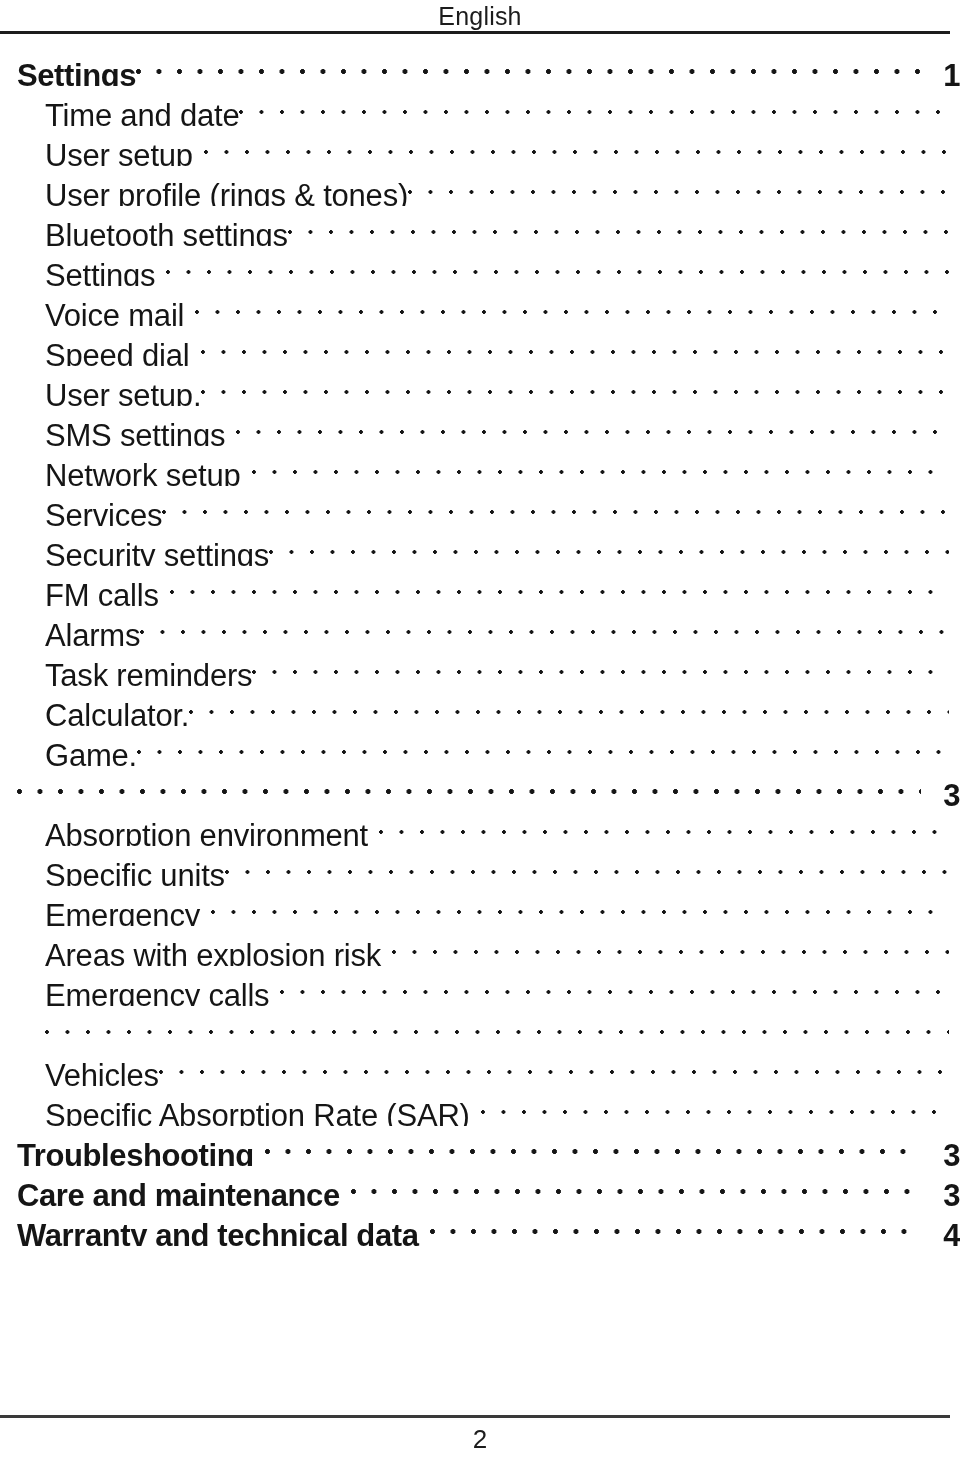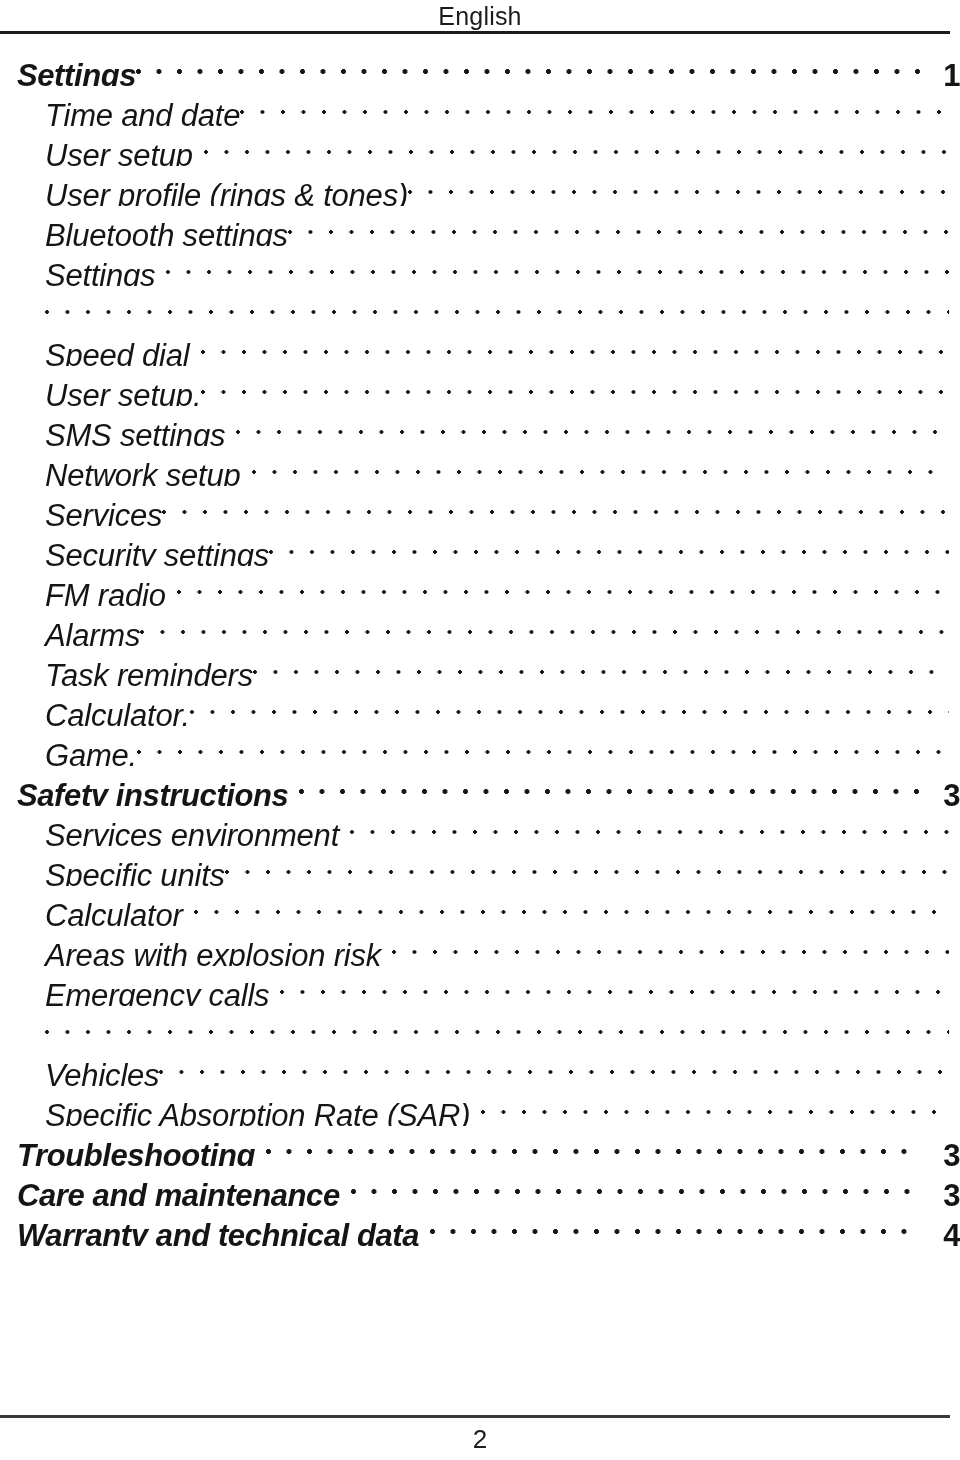--- a/index.html
+++ b/index.html
@@ -82,21 +82,20 @@
     white-space: nowrap;
     overflow: hidden;
   }
 
   .toc-title {
     flex: 0 0 auto;
     font-size: 31px;
     font-weight: 400;
     letter-spacing: -0.2px;
     color: #151515;
-    font-style: italic;
   }
 
   .toc-leader {
     flex: 1 1 auto;
     min-width: 10px;
     position: relative;
     height: 40px;
     overflow: hidden;
   }
 
@@ -184,20 +183,21 @@
         <span class="toc-title">Bluetooth settings</span>
         <span class="toc-leader"></span>
         <span class="toc-page toc-page-gap">22</span>
       </div>
       <div class="toc-entry level-2 toc-gap-wide">
         <span class="toc-title">Settings</span>
         <span class="toc-leader"></span>
         <span class="toc-page toc-page-gap">23</span>
       </div>
       <div class="toc-entry level-2 toc-gap-wide">
+        <span class="toc-title">Voice mail</span>
         <span class="toc-leader"></span>
         <span class="toc-page toc-page-gap">24</span>
       </div>
       <div class="toc-entry level-2 toc-gap-wide">
         <span class="toc-title">Speed dial</span>
         <span class="toc-leader"></span>
         <span class="toc-page toc-page-gap">25</span>
       </div>
       <div class="toc-entry level-2 toc-gap-tight">
         <span class="toc-title">User setup.</span>
@@ -218,21 +218,21 @@
         <span class="toc-title">Services</span>
         <span class="toc-leader"></span>
         <span class="toc-page toc-page-gap">28</span>
       </div>
       <div class="toc-entry level-2 toc-gap-tight">
         <span class="toc-title">Security settings</span>
         <span class="toc-leader"></span>
         <span class="toc-page toc-page-gap">28</span>
       </div>
       <div class="toc-entry level-2 toc-gap-wide">
-        <span class="toc-title">FM radio</span>
+        <span class="toc-title">FM calls</span>
         <span class="toc-leader"></span>
         <span class="toc-page toc-page-gap">30</span>
       </div>
       <div class="toc-entry level-2 toc-gap-tight">
         <span class="toc-title">Alarms</span>
         <span class="toc-leader"></span>
         <span class="toc-page toc-page-gap">32</span>
       </div>
       <div class="toc-entry level-2 toc-gap-tight">
         <span class="toc-title">Task reminders</span>
@@ -243,36 +243,35 @@
         <span class="toc-title">Calculator.</span>
         <span class="toc-leader"></span>
         <span class="toc-page toc-page-gap">33</span>
       </div>
       <div class="toc-entry level-2 toc-gap-tight">
         <span class="toc-title">Game.</span>
         <span class="toc-leader"></span>
         <span class="toc-page toc-page-gap">33</span>
       </div>
       <div class="toc-entry level-1 toc-gap-wide">
-        <span class="toc-title">Safety instructions</span>
         <span class="toc-leader"></span>
         <span class="toc-page toc-page-gap">34</span>
       </div>
       <div class="toc-entry level-2 toc-gap-wide">
-        <span class="toc-title">Services environment</span>
+        <span class="toc-title">Absorption environment</span>
         <span class="toc-leader"></span>
         <span class="toc-page toc-page-gap">34</span>
       </div>
       <div class="toc-entry level-2 toc-gap-tight">
         <span class="toc-title">Specific units</span>
         <span class="toc-leader"></span>
         <span class="toc-page toc-page-gap">34</span>
       </div>
       <div class="toc-entry level-2 toc-gap-wide">
-        <span class="toc-title">Calculator</span>
+        <span class="toc-title">Emergency</span>
         <span class="toc-leader"></span>
         <span class="toc-page toc-page-gap">35</span>
       </div>
       <div class="toc-entry level-2 toc-gap-wide">
         <span class="toc-title">Areas with explosion risk</span>
         <span class="toc-leader"></span>
         <span class="toc-page toc-page-gap">35</span>
       </div>
       <div class="toc-entry level-2 toc-gap-wide">
         <span class="toc-title">Emergency calls</span>

